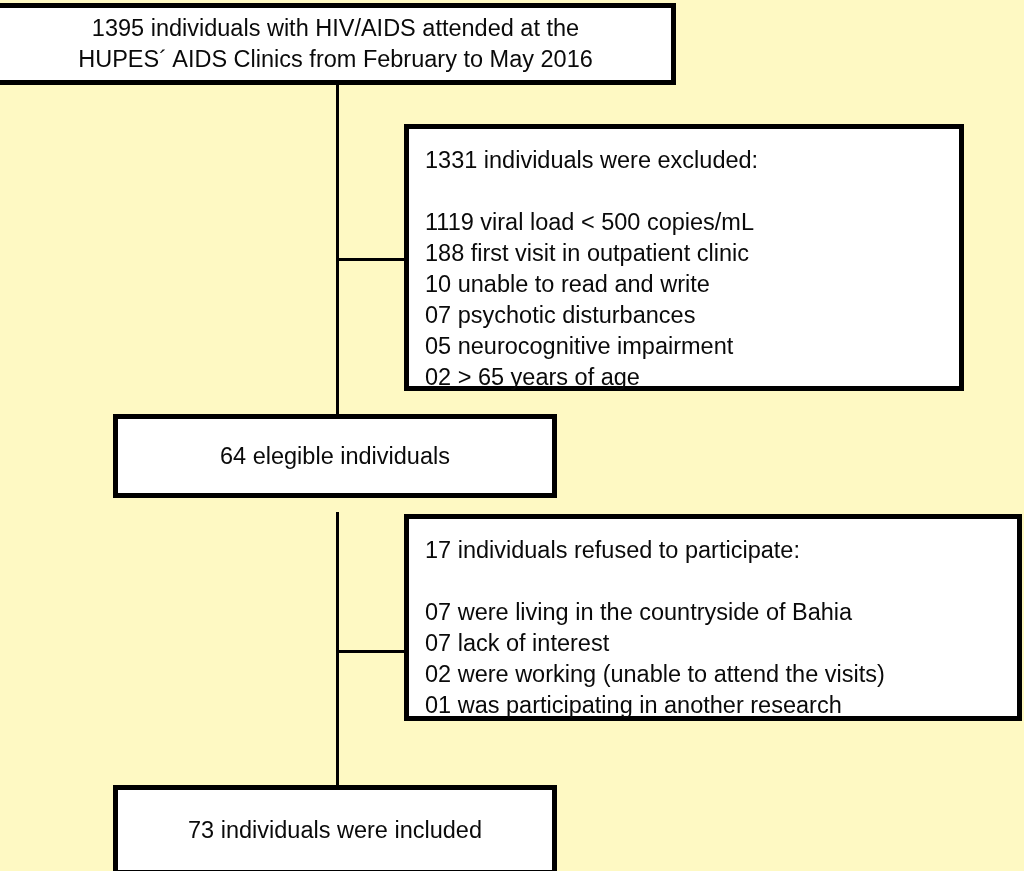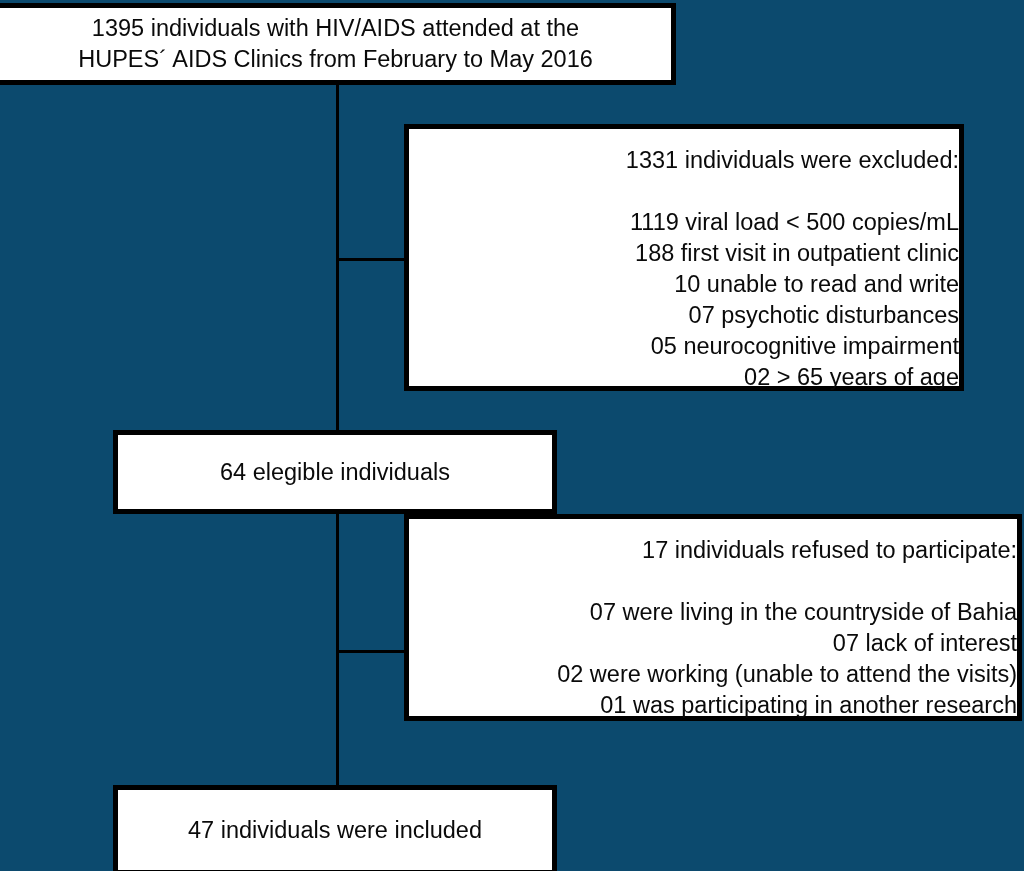--- a/index.html
+++ b/index.html
@@ -4,34 +4,33 @@
 <style>
   html, body {
     margin: 0;
     padding: 0;
     background: #ffffff;
   }
   #canvas {
     position: relative;
     width: 1024px;
     height: 871px;
-    background: #0c4a6e;
+    background: #fef9c3;
     overflow: hidden;
     font-family: "Liberation Sans", sans-serif;
     color: #000000;
   }
 
   
   .box {
     position: absolute;
     box-sizing: border-box;
     background: #ffffff;
     border: 5px solid #000000;
     z-index: 3;
-    text-align: right;
   }
   .box-text {
     font-size: 23.5px;
     line-height: 31px;
     color: #0a0a0a;
     white-space: pre-line;
   }
 
   
   .box.centered {
@@ -45,21 +44,21 @@
     display: block;
   }
   .box.listbox .box-text {
     display: block;
     padding: 16px 0 0 16px;
   }
 
   
   #box-source      { left: -5px;  top: 3px;   width: 681px; height: 82px; }
   #box-excluded    { left: 404px; top: 124px; width: 560px; height: 267px; }
-  #box-eligible    { left: 113px; top: 430px; width: 444px; height: 84px; }
+  #box-eligible    { left: 113px; top: 414px; width: 444px; height: 84px; }
   #box-refused     { left: 404px; top: 514px; width: 618px; height: 207px; }
   #box-included    { left: 113px; top: 785px; width: 444px; height: 90px; }
 
   
   .vline {
     position: absolute;
     width: 3px;
     background: #000000;
     z-index: 1;
   }
@@ -110,16 +109,16 @@
   <div class="box listbox" id="box-refused">
     <span class="box-text">17 individuals refused to participate:
 
 07 were living in the countryside of Bahia
 07 lack of interest
 02 were working (unable to attend the visits)
 01 was participating in another research</span>
   </div>
 
   <div class="box centered" id="box-included">
-    <span class="box-text nowrap">47 individuals were included</span>
+    <span class="box-text nowrap">73 individuals were included</span>
   </div>
 
 </div>
 
 </body></html>

